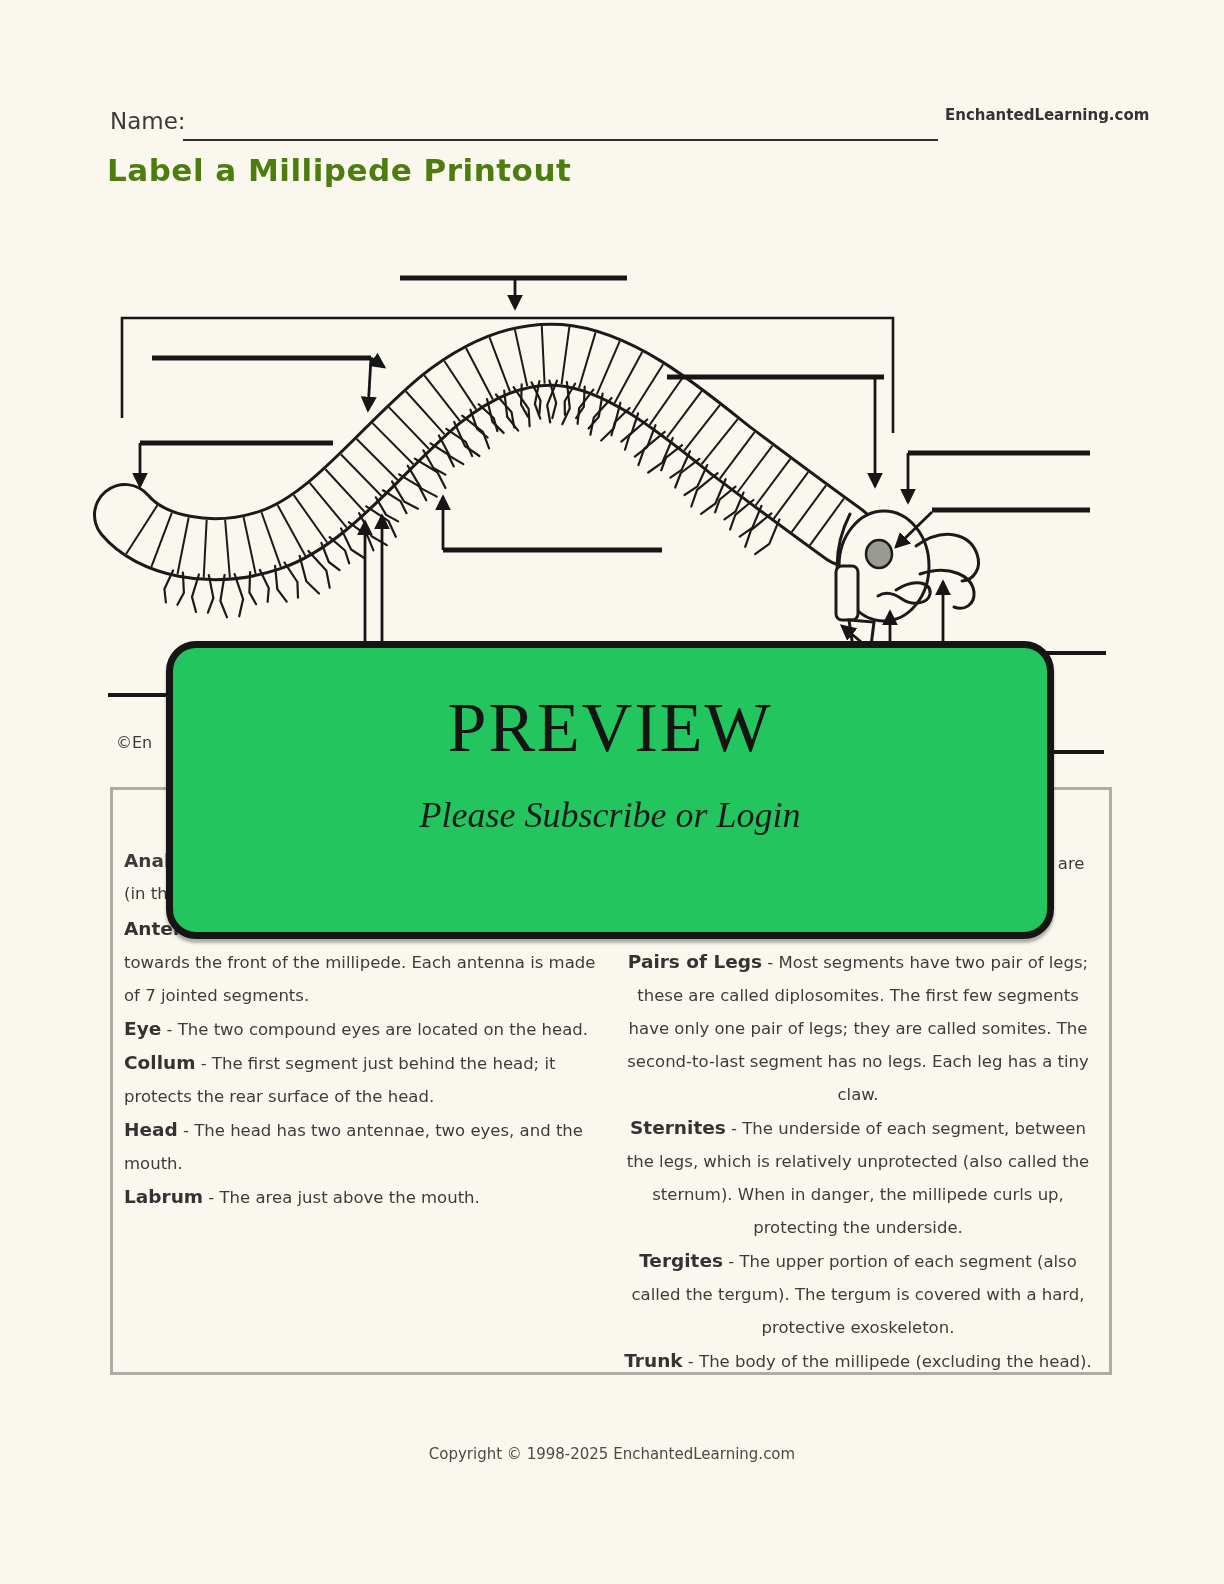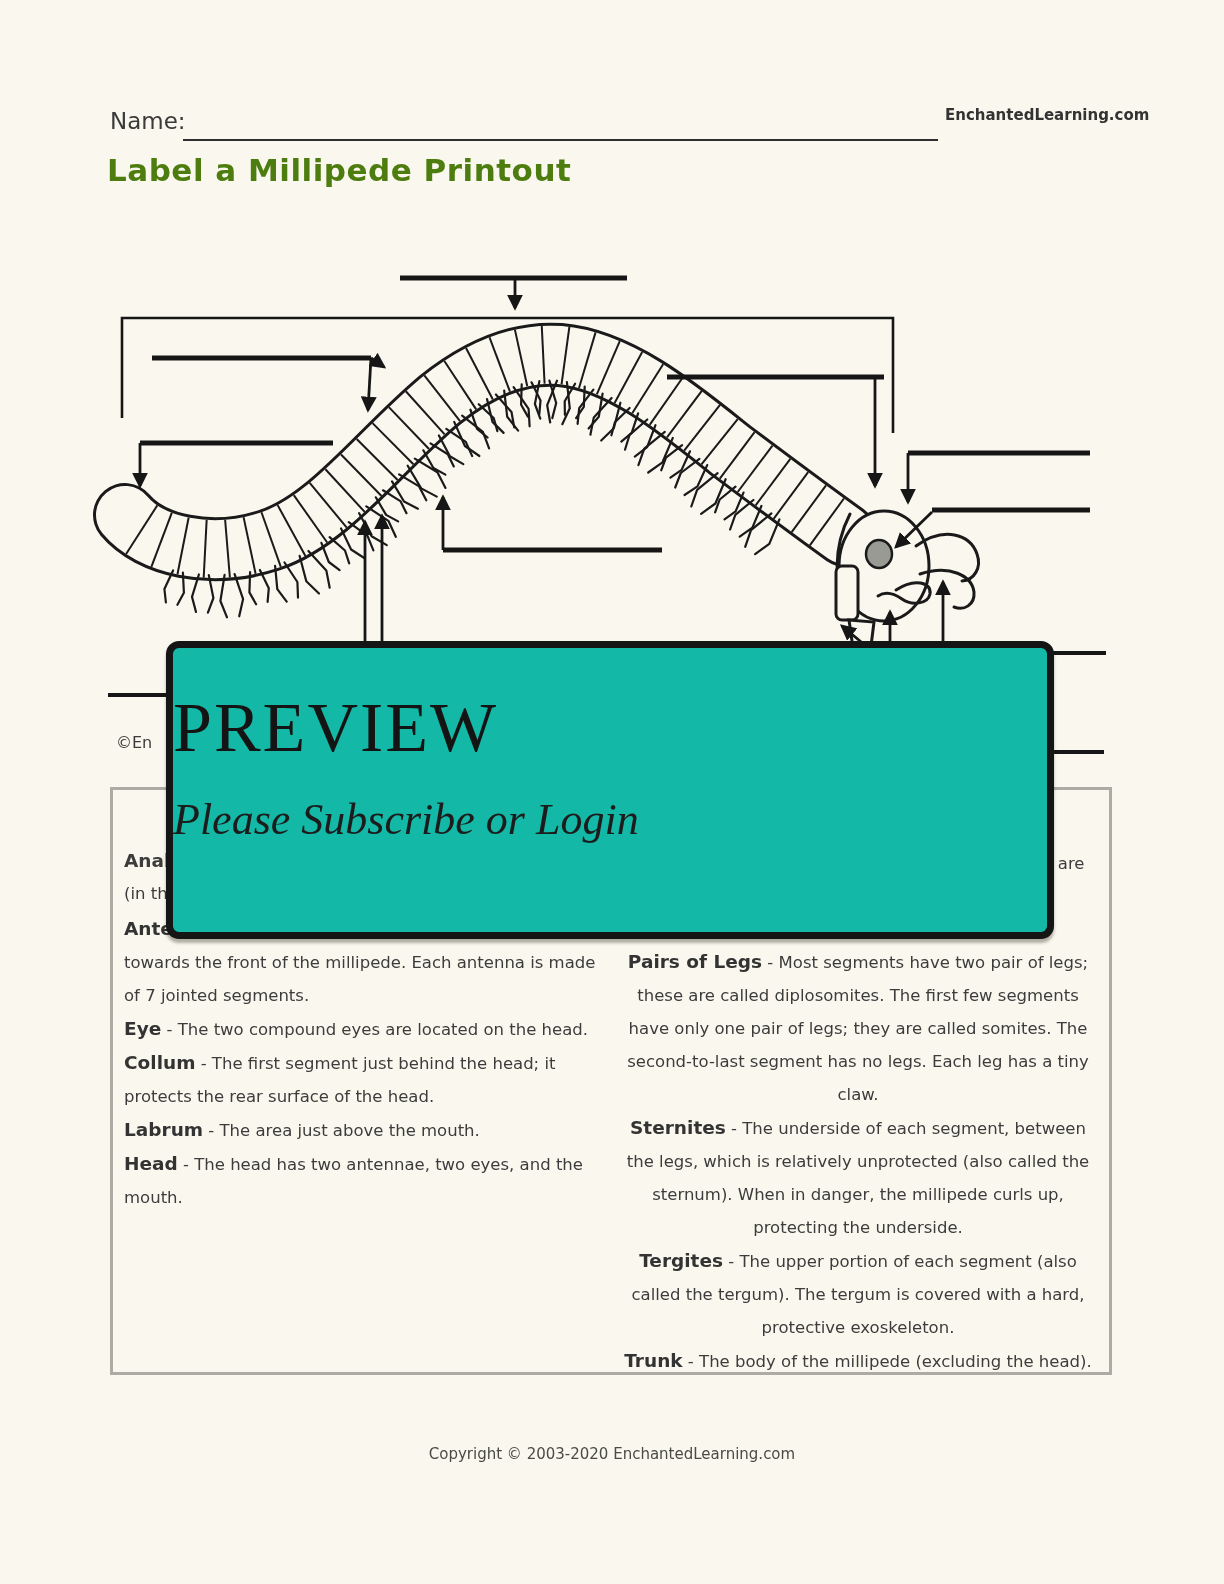--- a/index.html
+++ b/index.html
@@ -28,24 +28,24 @@
   .col-left{left:124px;top:912px;width:480px;}
   .col-right{left:617px;top:945px;width:482px;text-align:center;}
   .term{font-weight:bold;font-size:18.5px;color:#333;}
   .frag{position:absolute;font-size:16.5px;z-index:2;color:#3c3c3c;}
   .frag-left1{left:124px;top:850px;font-weight:bold;font-size:18.5px;}
   .frag-left2{left:124px;top:884px;}
   .frag-right{left:1044px;top:854px;}
 
   
   .preview-box{position:absolute;left:166px;top:641px;width:888px;height:298px;box-sizing:border-box;
-    background:#14b8a6;border:7px solid #151515;border-radius:13px;z-index:3;text-align:left;
+    background:#22c55e;border:7px solid #151515;border-radius:30px;z-index:3;text-align:center;
     box-shadow:0 4px 3px rgba(40,40,30,.35);}
   .preview-title{margin-top:40px;font-family:"Liberation Serif","DejaVu Serif",serif;font-size:70px;color:#141414;letter-spacing:2px;}
-  .preview-sub{margin-top:26px;font-family:"Liberation Serif","DejaVu Serif",serif;font-style:italic;font-size:44px;color:#1c1c1c;}
+  .preview-sub{margin-top:26px;font-family:"Liberation Serif","DejaVu Serif",serif;font-style:italic;font-size:36px;color:#1c1c1c;}
 
   .footer{position:absolute;left:0;top:1445px;width:100%;text-align:center;font-size:15px;color:#4a4a46;}
 </style>
 </head>
 <body>
 
 <div class="page">
 
   <span class="name-label">Name:</span>
   <div class="name-line"></div>
@@ -216,29 +216,29 @@
   <div class="defs-box"></div>
 
   <div class="frag frag-left1">Anal</div>
   <div class="frag frag-left2">(in th</div>
   <div class="frag frag-right">s are</div>
 
   <div class="def-col col-left" id="def-left">
       <div class="def"><span class="term">Antennae</span> - The sensory organs (feelers) located towards the front of the millipede. Each antenna is made of 7 jointed segments.</div>
       <div class="def"><span class="term">Eye</span> - The two compound eyes are located on the head.</div>
       <div class="def"><span class="term">Collum</span> - The first segment just behind the head; it protects the rear surface of the head.</div>
+      <div class="def"><span class="term">Head</span> - The head has two antennae, two eyes, and the mouth.</div>
       <div class="def"><span class="term">Labrum</span> - The area just above the mouth.</div>
-      <div class="def"><span class="term">Head</span> - The head has two antennae, two eyes, and the mouth.</div>
     </div>
   <div class="def-col col-right" id="def-right">
       <div class="def"><span class="term">Pairs of Legs</span> - Most segments have two pair of legs; these are called diplosomites. The first few segments have only one pair of legs; they are called somites. The second-to-last segment has no legs. Each leg has a tiny claw.</div>
       <div class="def"><span class="term">Sternites</span> - The underside of each segment, between the legs, which is relatively unprotected (also called the sternum). When in danger, the millipede curls up, protecting the underside.</div>
       <div class="def"><span class="term">Tergites</span> - The upper portion of each segment (also called the tergum). The tergum is covered with a hard, protective exoskeleton.</div>
       <div class="def"><span class="term">Trunk</span> - The body of the millipede (excluding the head).</div>
     </div>
 
   <div class="preview-box">
     <div class="preview-title">PREVIEW</div>
     <div class="preview-sub">Please Subscribe or Login</div>
   </div>
 
-  <div class="footer">Copyright © 2003-2020 EnchantedLearning.com</div>
+  <div class="footer">Copyright © 1998-2025 EnchantedLearning.com</div>
 </div>
 
 </body></html>

